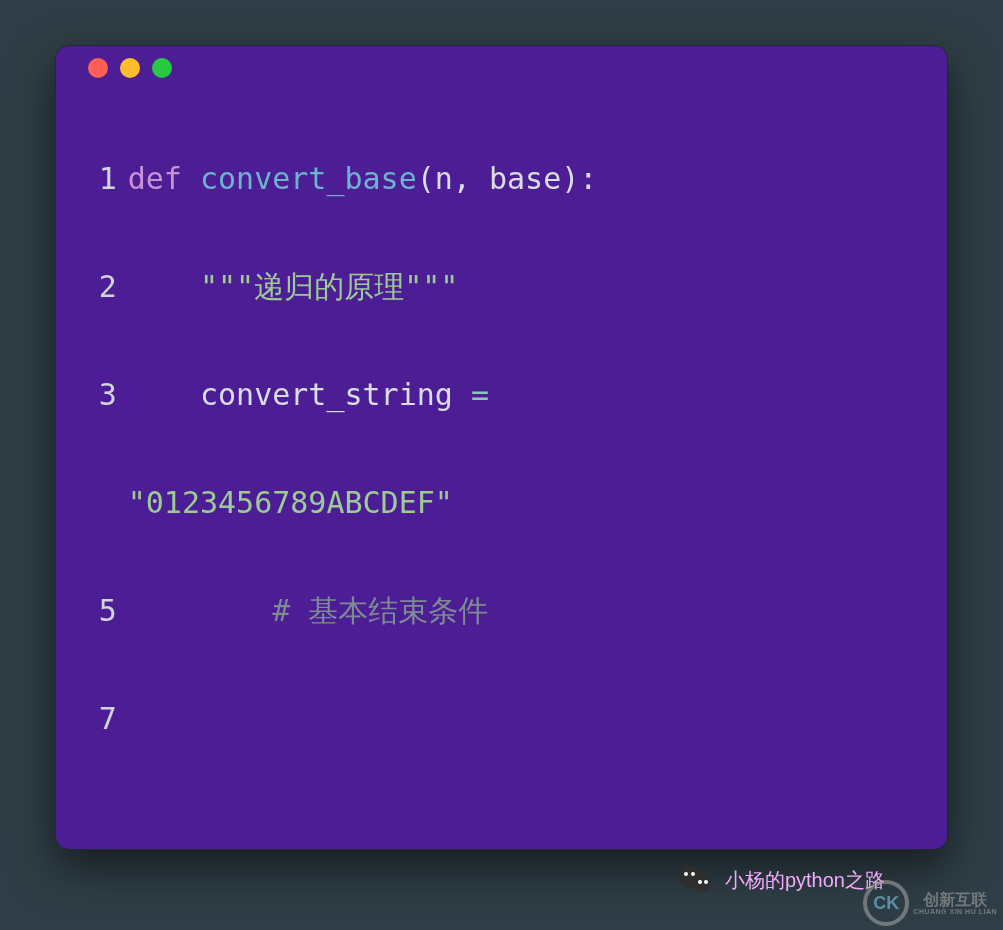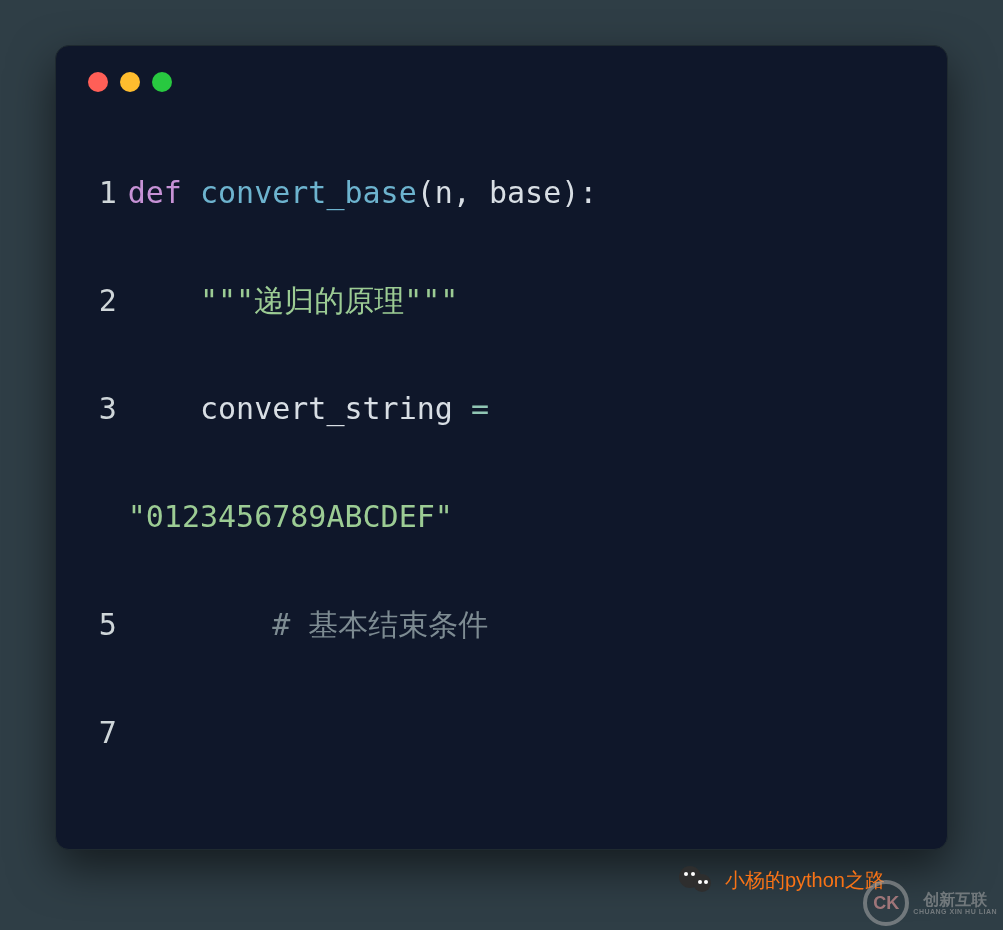--- a/index.html
+++ b/index.html
@@ -15,25 +15,25 @@
     inset: 0;
     background: #2f3e46;
     padding: 28px;
   }
   .window {
     position: absolute;
     left: 55px;
     top: 45px;
     width: 893px;
     height: 805px;
-    background: #0f172a;
+    background: #4c1d95;
     border: 1px solid #1f2a30;
     border-radius: 14px;
     box-shadow: 0 18px 45px rgba(0,0,0,0.55);
-    padding: 26px 32px 20px 32px;
+    padding: 12px 32px 20px 32px;
   }
   .dots { display: flex; gap: 12px; margin-bottom: 20px; }
   .dot { width: 20px; height: 20px; border-radius: 50%; }
   .dot.red { background: #ff5f57; }
   .dot.yellow { background: #ffbd2e; }
   .dot.green { background: #28c940; }
 
   .code { font-size: 30px; line-height: 1.8; white-space: pre; }
   .ln   { color: #cfd6d9; display: inline-block; text-align: right; width: 1.6ch; margin-right: 0.6ch; }
   .kw   { color: #c792d6; }          
@@ -59,35 +59,35 @@
   .wechat .b1, .wechat .b2 {
     position: absolute; border-radius: 50%; background: #2e2e2e;
   }
   .wechat .b1 { width: 22px; height: 22px; left: 0; top: 4px; }
   .wechat .b2 { width: 18px; height: 18px; left: 14px; top: 12px; }
   .wechat .e  { position: absolute; width: 4px; height: 4px; border-radius: 50%; background: #fff; }
   .wechat .e1 { left: 5px; top: 10px; }
   .wechat .e2 { left: 12px; top: 10px; }
   .wechat .e3 { left: 19px; top: 18px; }
   .wechat .e4 { left: 25px; top: 18px; }
-  .foot-text { font-size: 20px; color: #f97316; font-family: "PingFang SC","Microsoft YaHei",sans-serif; }
+  .foot-text { font-size: 20px; color: #f0abfc; font-family: "PingFang SC","Microsoft YaHei",sans-serif; }
 
   .watermark {
     position: absolute;
     right: 6px;
     bottom: 4px;
     opacity: 0.55;
     display: flex;
     align-items: center;
     gap: 4px;
   }
   .watermark .ring {
     width: 46px; height: 46px; border: 4px solid #a9a9a9; border-radius: 50%;
     display: flex; align-items: center; justify-content: center;
-    font: 700 18px/1 "Arial Black", sans-serif; color: #fca5a5;
+    font: 700 18px/1 "Arial Black", sans-serif; color: #7dd3fc;
   }
   .watermark .txt {
     font: 700 12px/1 "Microsoft YaHei", sans-serif; color: #a9a9a9;
     writing-mode: horizontal-tb;
     text-align: center;
   }
 </style>
 </head>
 <body>
 

